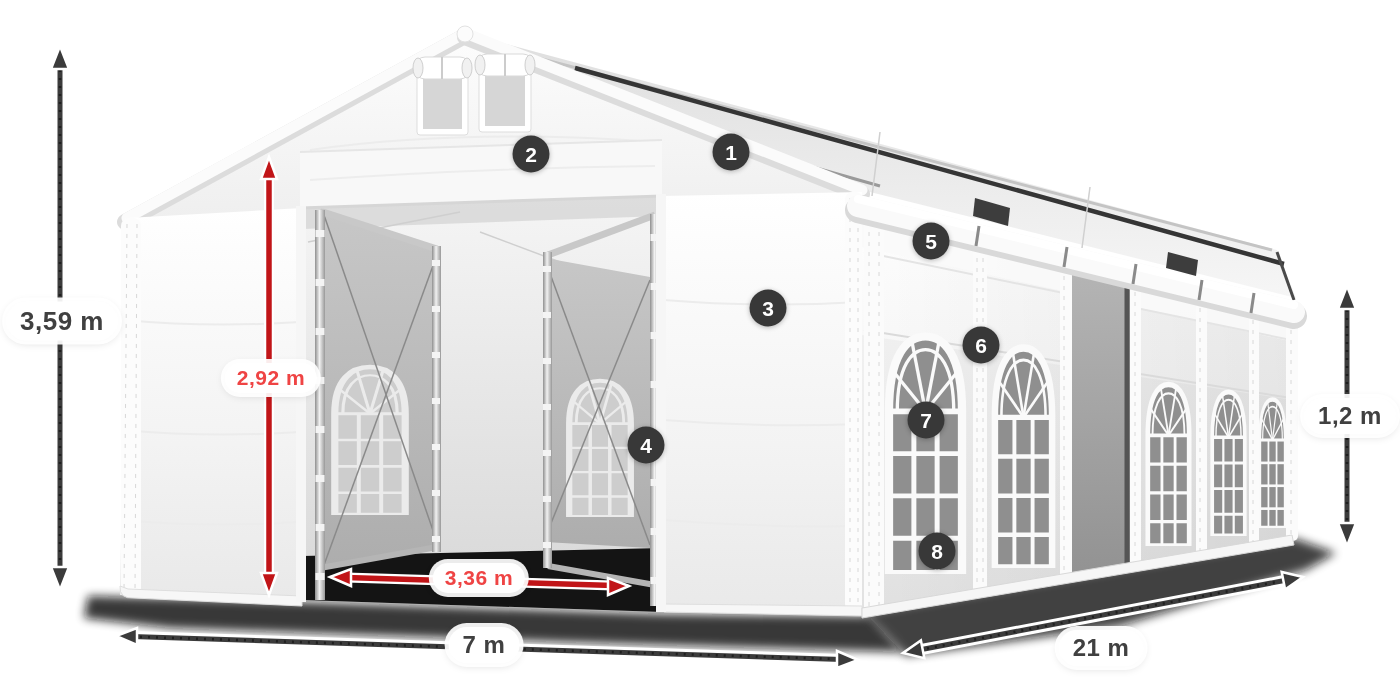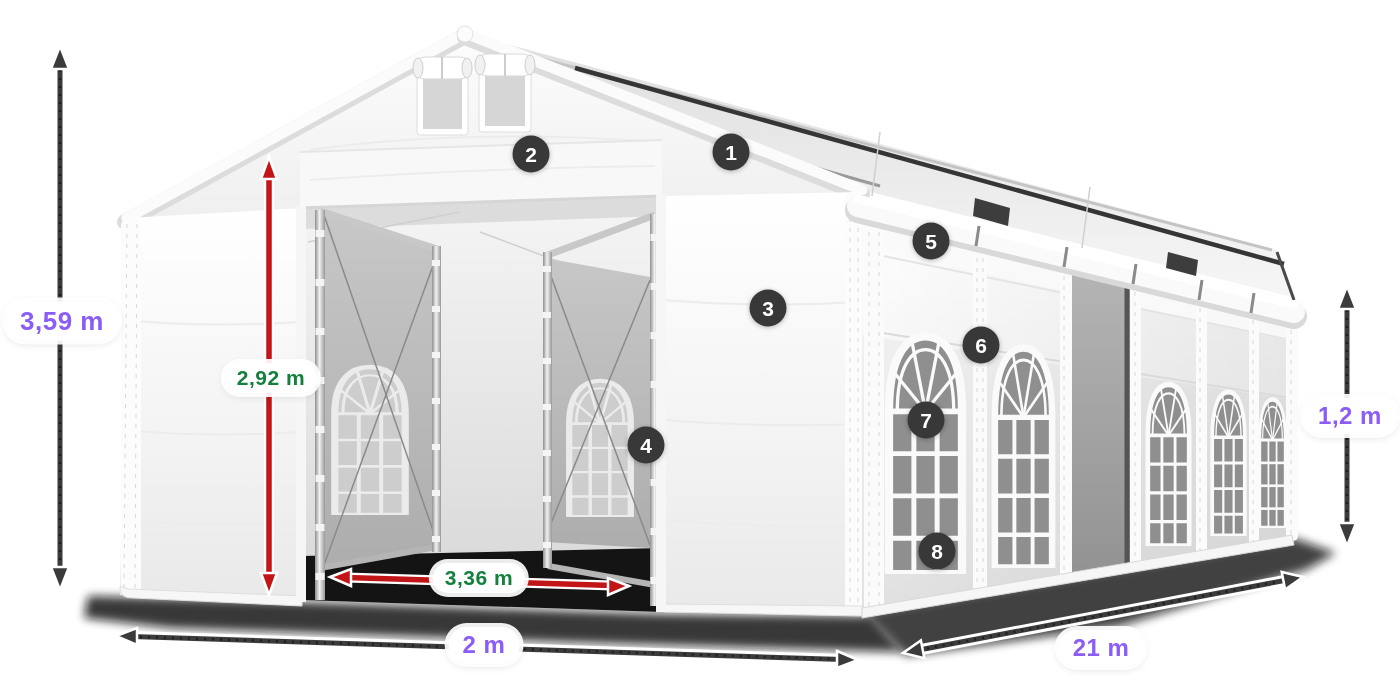--- a/index.html
+++ b/index.html
@@ -1,24 +1,24 @@
 <!DOCTYPE html>
 <html><head>
 <meta charset="utf-8">
 <style>
   html,body{margin:0;padding:0;background:#fff;}
   #stage{position:relative;width:1400px;height:700px;background:#ffffff;overflow:hidden;
          font-family:"Liberation Sans",sans-serif;}
   #stage svg{position:absolute;left:0;top:0;}
   .pill{position:absolute;transform:translate(-50%,-50%);background:#fff;border-radius:24px;
-        padding:4px 14px;font-weight:bold;font-size:24px;color:#8b5cf6;white-space:nowrap;
+        padding:4px 14px;font-weight:bold;font-size:24px;color:#404040;white-space:nowrap;
         letter-spacing:.5px;box-shadow:0 0 0 4px rgba(255,255,255,.92),0 2px 10px rgba(0,0,0,.18);
         z-index:6;}
   .pill.big{font-size:26px;}
-  .pill.red{color:#15803d;font-size:21px;padding:3px 12px;}
+  .pill.red{color:#ef4444;font-size:21px;padding:3px 12px;}
   .badge{position:absolute;transform:translate(-50%,-50%);width:37px;height:37px;border-radius:50%;
          background:#383838;color:#fff;font-weight:bold;font-size:21px;display:flex;
          align-items:center;justify-content:center;z-index:5;
          box-shadow:0 1px 5px rgba(0,0,0,.28);}
 </style>
 </head>
 <body>
 
 <div id="stage">
 
@@ -311,21 +311,21 @@
     <line x1="1347" y1="304" x2="1347" y2="528" stroke="#3b3b3b" stroke-width="5"></line>
     <line x1="1347" y1="310" x2="1347" y2="522" stroke="#1f1f1f" stroke-width="2.5" stroke-dasharray="2 6"></line>
     <polygon points="1347,286 1338,309 1356,309" fill="#3b3b3b" stroke="#ffffff" stroke-width="2.5"></polygon>
     <polygon points="1347,546 1338,523 1356,523" fill="#3b3b3b" stroke="#ffffff" stroke-width="2.5"></polygon>
   </g>
 </svg>
 
 <div class="pill big" style="left:62px;top:321px">3,59 m</div>
 <div class="pill red" style="left:271px;top:378px">2,92 m</div>
 <div class="pill red" style="left:479px;top:578px">3,36 m</div>
-<div class="pill" style="left:484px;top:645px">2 m</div>
+<div class="pill" style="left:484px;top:645px">7 m</div>
 <div class="pill" style="left:1101px;top:648px">21 m</div>
 <div class="pill" style="left:1350px;top:416px">1,2 m</div>
 
 <div class="badge" style="left:731px;top:152px">1</div>
 <div class="badge" style="left:531px;top:154px">2</div>
 <div class="badge" style="left:768px;top:308px">3</div>
 <div class="badge" style="left:646px;top:445px">4</div>
 <div class="badge" style="left:931px;top:241px">5</div>
 <div class="badge" style="left:981px;top:345px">6</div>
 <div class="badge" style="left:926px;top:420px">7</div>

